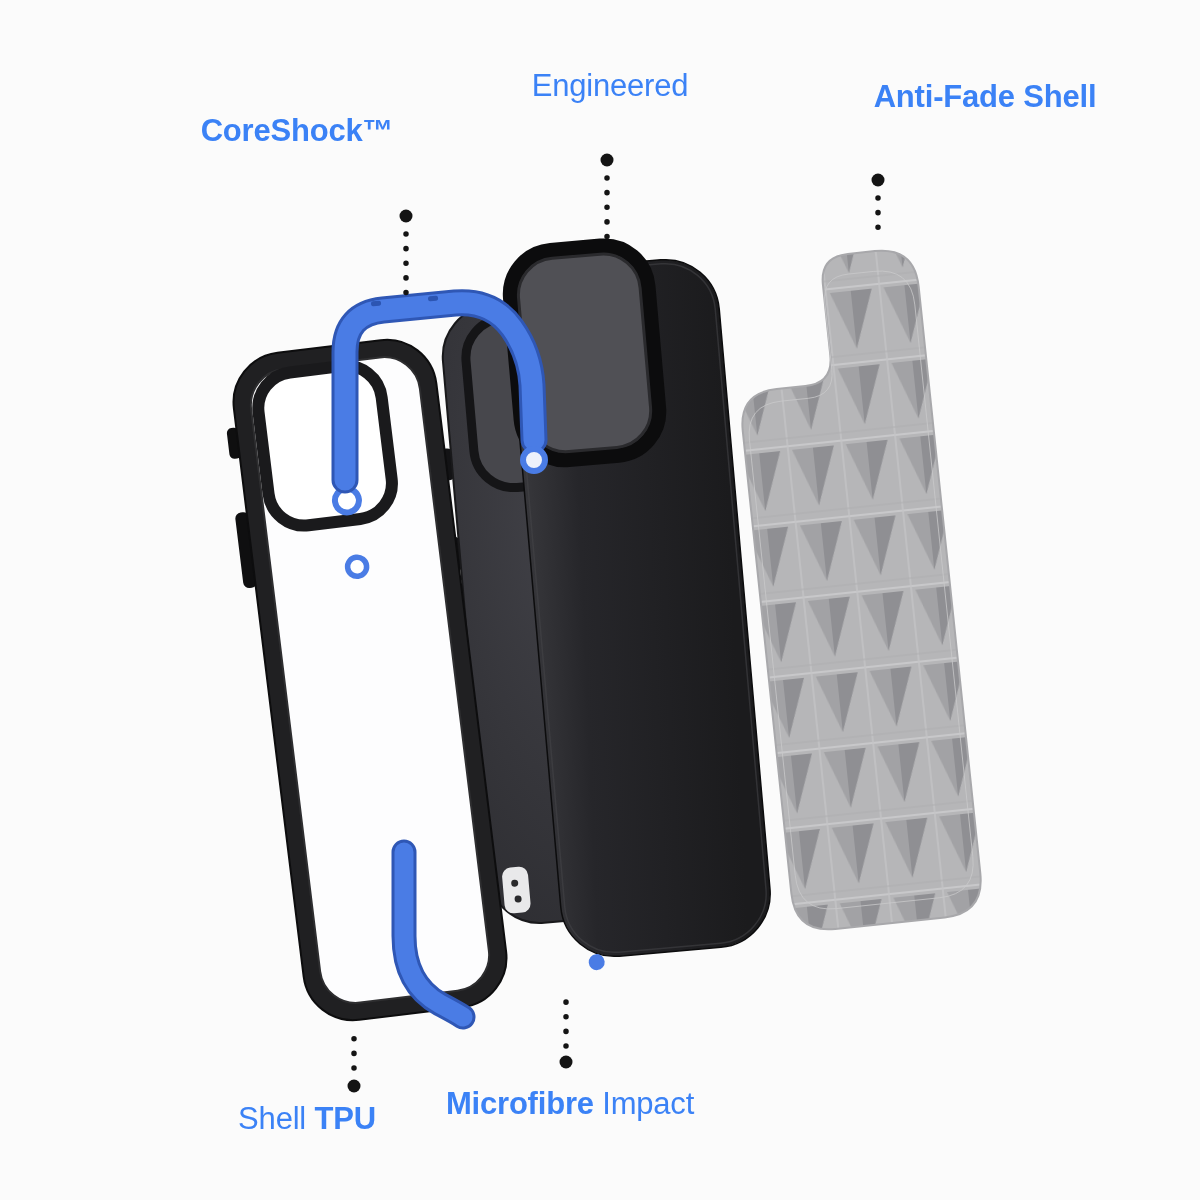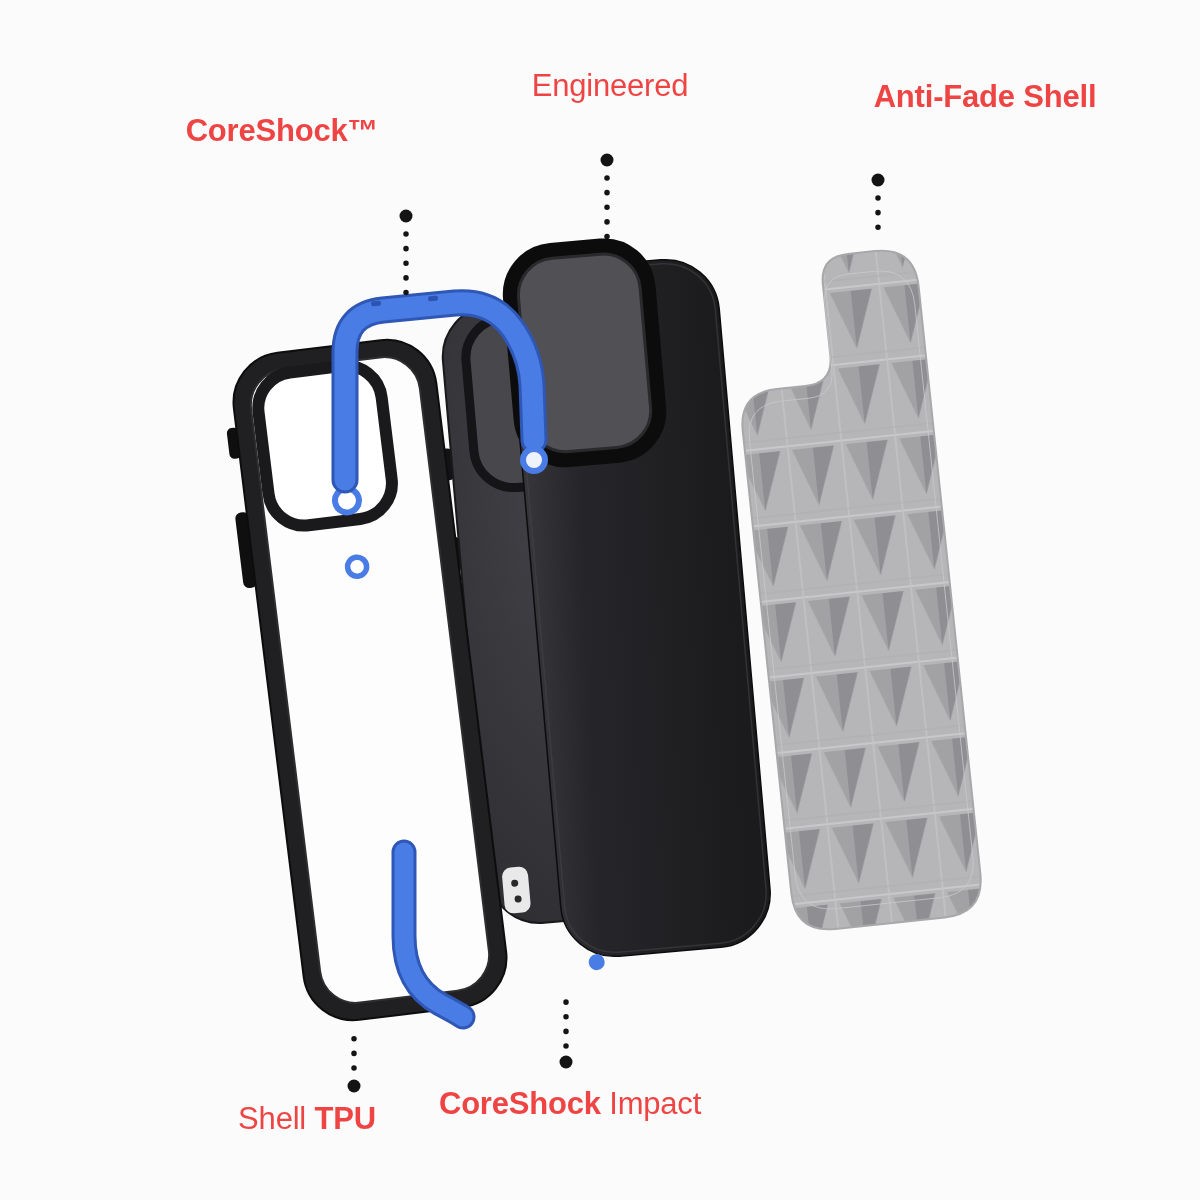--- a/index.html
+++ b/index.html
@@ -2,21 +2,21 @@
 <html><head>
 <meta charset="utf-8">
 <style>
   * { margin:0; padding:0; box-sizing:border-box; }
   html,body { background:#fbfbfb; }
   body { font-family:"Liberation Sans", sans-serif; }
   .canvas { position:relative; width:1200px; height:1200px; background:#fbfbfb; overflow:hidden; }
   .art { position:absolute; left:0; top:0; }
   .label {
     position:absolute; transform:translateX(-50%);
-    text-align:center; color:#ef4444; font-size:31px; line-height:38px;
+    text-align:center; color:#3b82f6; font-size:31px; line-height:38px;
     white-space:nowrap; letter-spacing:-0.2px;
   }
   .label .b { font-weight:700; }
   .label div { white-space:nowrap; }
 </style>
 </head>
 <body>
 
 <div class="canvas">
 
@@ -103,33 +103,33 @@
     <g fill="#141414" stroke="#141414">
       <circle cx="354" cy="1086" r="6.5" stroke="none"></circle>
       <line x1="354" y1="1068" x2="354" y2="1028" stroke-width="5.5" stroke-linecap="round" stroke-dasharray="0.1 14.5"></line>
     </g>
     <g fill="#141414" stroke="#141414">
       <circle cx="566" cy="1062" r="6.5" stroke="none"></circle>
       <line x1="566" y1="1046" x2="566" y2="994" stroke-width="5.5" stroke-linecap="round" stroke-dasharray="0.1 14.5"></line>
     </g>
   </svg>
 
-  <div class="label" style="left:282px; top:112px">
+  <div class="label" style="left:297px; top:112px">
     <div class="b">CoreShock™</div>
   </div>
 
   <div class="label" style="left:610px; top:67px">
     <div>Engineered</div>
   </div>
 
   <div class="label" style="left:985px; top:78px">
     <div class="b">Anti-Fade Shell</div>
   </div>
 
   <div class="label" style="left:307px; top:1100px">
     <span>Shell </span><span class="b">TPU</span>
   </div>
 
   <div class="label" style="left:570px; top:1085px">
-    <span class="b">CoreShock</span><span> Impact</span>
+    <span class="b">Microfibre</span><span> Impact</span>
   </div>
 
 </div>
 
 </body></html>

